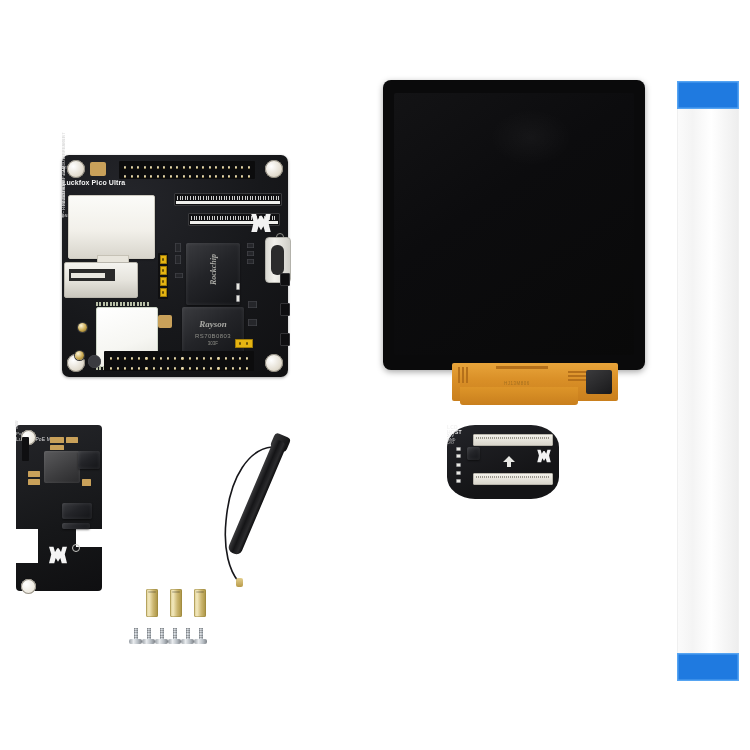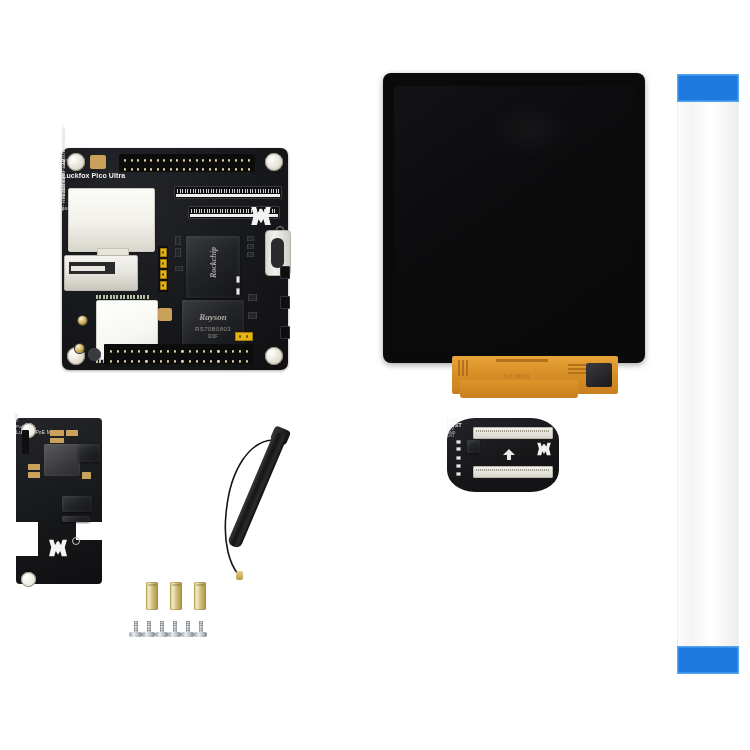--- a/index.html
+++ b/index.html
@@ -4,21 +4,21 @@
 <title>Luckfox Pico Ultra Kit</title>
 <style>
   html,body{margin:0;padding:0;}
   body{
     width:750px;height:750px;
     background:#ffffff;
     font-family:"Liberation Sans", sans-serif;
     overflow:hidden;
     position:relative;
   }
-  .stage{position:absolute;left:0;top:4px;width:750px;height:680px;}
+  .stage{position:absolute;left:0;top:11px;width:750px;height:680px;}
 
   
   .abs{position:absolute;}
   .pcb{background:#171718;border-radius:3px;}
   .silk{color:#dcdcdc;font-size:5px;letter-spacing:.2px;line-height:1;white-space:nowrap;}
   .silk-b{color:#f2f2f2;font-weight:bold;}
   .rot90{transform:rotate(-90deg);transform-origin:left top;}
 
   
   #mainboard{

